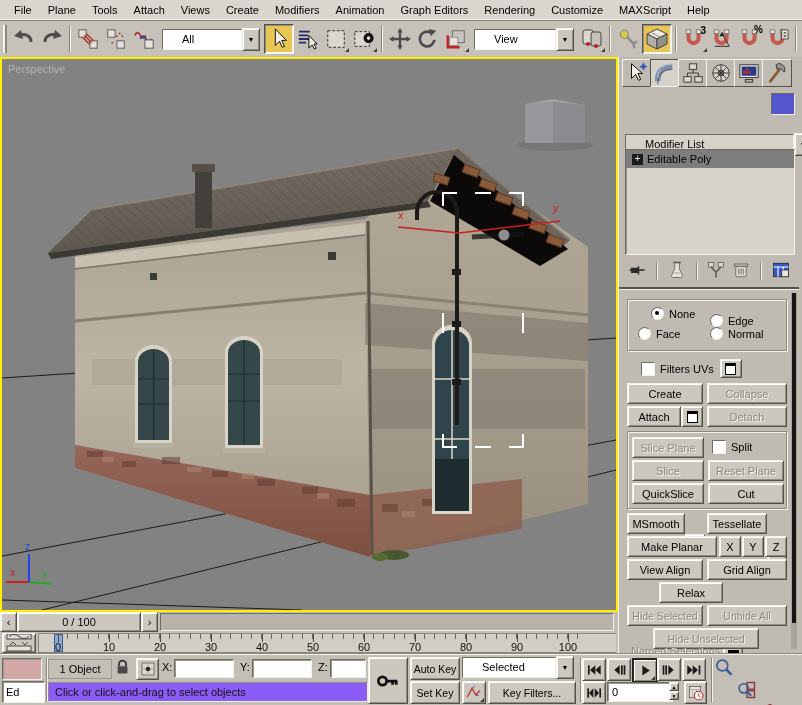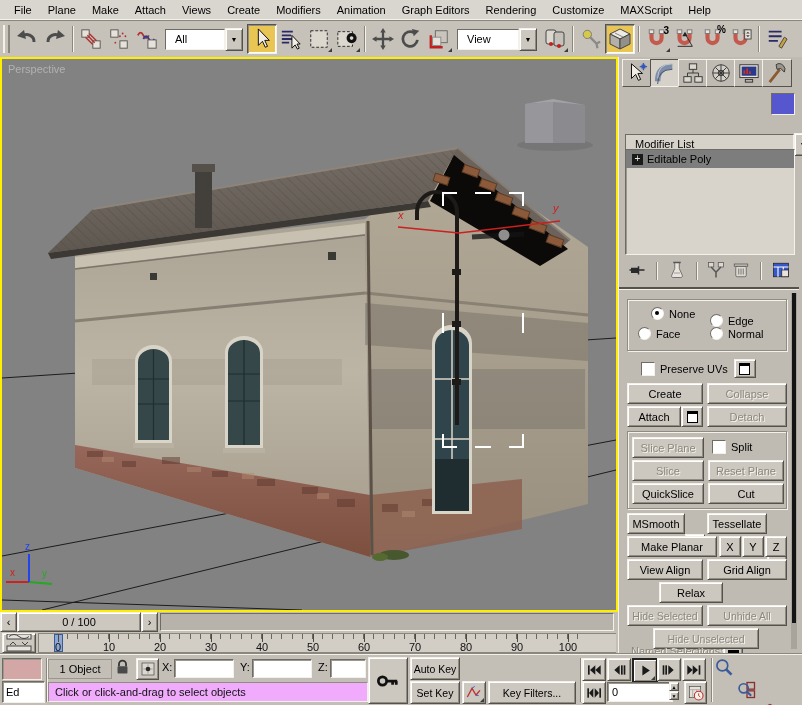--- a/index.html
+++ b/index.html
@@ -15,21 +15,21 @@
   .fly::after{content:"";position:absolute;right:1px;bottom:1px;width:0;height:0;border-left:4px solid transparent;border-bottom:4px solid #3c3c3c}
   
   #menubar{left:0;top:0;width:802px;height:20px;background:#d9d6cf;border-bottom:1px solid #f4f1ea;display:flex;align-items:center;padding-left:6px;box-sizing:border-box}
   .mitem{padding:2px 8px;cursor:default}
   
   #toolbar{left:0;top:20px;width:802px;height:37px;background:#c6c2ba;border-top:1px solid #8a877f;display:flex;align-items:center;padding-left:2px;box-sizing:border-box}
   .grip{width:3px;height:28px;border-left:2px solid #f4f1ea;border-right:2px solid #8a877f;margin:0 3px 0 1px}
   .tbtn{position:relative;width:28px;height:28px;display:flex;align-items:center;justify-content:center;flex:none}
   .tbtn svg{display:block}
   .dd{display:flex;align-items:center;height:21px;flex:none}
-  .ddtext{height:19px;line-height:19px;padding:0 9px;background:#fff;border:1px solid;border-color:#6e6b63 #f4f1ea #f4f1ea #6e6b63;min-width:38px}
+  .ddtext{height:19px;line-height:19px;padding:0 19px;background:#fff;border:1px solid;border-color:#6e6b63 #f4f1ea #f4f1ea #6e6b63;min-width:38px}
   .ddbtn{width:16px;height:21px;display:flex;align-items:center;justify-content:center;font-size:7px}
   
   #vpwrap{left:0;top:57px;width:618px;height:555px;background:#ffee00;padding:2px;box-sizing:border-box}
   #vp{position:relative;width:614px;height:551px;background:#828282;overflow:hidden}
   #vplabel{position:absolute;left:6px;top:4px;color:#b2b2b2;font-size:11px}
   
   #timeslider{left:0;top:612px;width:616px;height:20px;background:#c3bfb7;display:flex;align-items:center}
   #tstrack{flex:1;height:16px;background:#b7b3ab;border:1px solid;border-color:#6e6b63 #f4f1ea #f4f1ea #6e6b63;margin-right:2px}
   #trackbar{left:0;top:632px;width:616px;height:22px;background:#c6c2ba;display:flex;align-items:stretch}
   #ruler{position:relative;flex:1;background:#d2cec6;border:1px solid #8a877f;border-right:none;margin:1px 0;
@@ -46,21 +46,21 @@
   .radio{width:11px;height:11px;border-radius:50%;background:#fff;border:1px solid;border-color:#6e6b63 #f4f1ea #f4f1ea #6e6b63;position:relative;flex:none}
   .radio.sel::after{content:"";position:absolute;left:3px;top:3px;width:4px;height:4px;border-radius:50%;background:#000}
   .cb{width:12px;height:12px;background:#fff;border:1px solid;border-color:#6e6b63 #f4f1ea #f4f1ea #6e6b63;flex:none}
   .rlabel{margin-left:5px}
   .setbox{position:relative}
   .setbox::before{content:"";width:9px;height:8px;border:1px solid #000;border-top:3px solid #000;background:#fff}
   .row{position:absolute;display:flex;align-items:center}
   
   #statusbar{left:0;top:654px;width:802px;height:51px;background:#c3bfb7;border-top:1px solid #f4f1ea;box-shadow:0 -1px 0 #8a877f}
   .field{background:#fff;border:1px solid;border-color:#6e6b63 #f4f1ea #f4f1ea #6e6b63;box-shadow:inset 1px 1px 0 #9a978f}
-  #prompt{line-height:18px;padding-left:6px;color:#111;background:#f0abfc;border:1px solid;border-color:#8f8c84 #f4f1ea #f4f1ea #8f8c84}
+  #prompt{line-height:18px;padding-left:6px;color:#111;background:#8b5cf6;border:1px solid;border-color:#8f8c84 #f4f1ea #f4f1ea #8f8c84}
   .navbtn{position:relative}
   svg{overflow:visible}
   text{font-family:"Liberation Sans",sans-serif}
 </style>
 </head>
 <body>
 
 <svg width="0" height="0" style="position:absolute" aria-hidden="true">
 <defs>
 <symbol id="s-undo" viewBox="0 0 24 24">
@@ -291,21 +291,21 @@
         <path d="M8 16 L16 8 M16 8 h-6 M16 8 v6" stroke="#3a3a3a" stroke-width="1.8" fill="none"></path>
       </symbol>
 </defs>
 </svg>
 
 <div id="app">
 
   <div id="menubar" class="abs">
     <span class="mitem">File</span>
     <span class="mitem">Plane</span>
-    <span class="mitem">Make</span>
+    <span class="mitem">Tools</span>
     <span class="mitem">Attach</span>
     <span class="mitem">Views</span>
     <span class="mitem">Create</span>
     <span class="mitem">Modifiers</span>
     <span class="mitem">Animation</span>
     <span class="mitem">Graph Editors</span>
     <span class="mitem">Rendering</span>
     <span class="mitem">Customize</span>
     <span class="mitem">MAXScript</span>
     <span class="mitem">Help</span>
@@ -730,21 +730,21 @@
           <span class="rlabel">Face</span>
         </div>
       <div class="row" style="left:82px;top:27px">
           <span class="radio"></span>
           <span class="rlabel">Normal</span>
         </div>
     </div>
 
     <div class="row" style="left:22px;top:302px">
       <span class="cb"></span>
-      <span class="rlabel">Preserve UVs</span>
+      <span class="rlabel">Filters UVs</span>
       <span class="btn setbox" style="width:20px;height:17px;margin-left:6px"></span>
     </div>
 
     <div class="btn abs" style="left:8px;top:326px;width:74px;height:19px">
         <span>Create</span>
       </div>
     <div class="btn abs dis" style="left:88px;top:326px;width:78px;height:19px">
         <span>Collapse</span>
       </div>
 
@@ -853,20 +853,24 @@
         </svg>
       </div>
 
     <div class="btn abs sm" style="left:410px;top:2px;width:48px;height:21px">
         <span>Auto Key</span>
       </div>
     <div class="btn abs sm" style="left:410px;top:26px;width:48px;height:21px">
         <span>Set Key</span>
       </div>
 
+    <div class="abs dd" style="left:462px;top:2px;width:112px">
+      <span class="ddtext" style="flex:1">Selected</span>
+      <span class="ddbtn btn">▼</span>
+    </div>
     <div class="btn abs fly" style="left:462px;top:26px;width:22px;height:21px">
         <svg width="16" height="16" viewBox="0 0 24 24">
           <use href="#s-curve"></use>
         </svg>
       </div>
     <div class="btn abs sm" style="left:488px;top:26px;width:86px;height:21px">
         <span>Key Filters...</span>
       </div>
 
     <div id="prompt" class="abs" style="left:48px;top:27px;width:312px;height:18px"><span>Click or click-and-drag to select objects</span></div>

